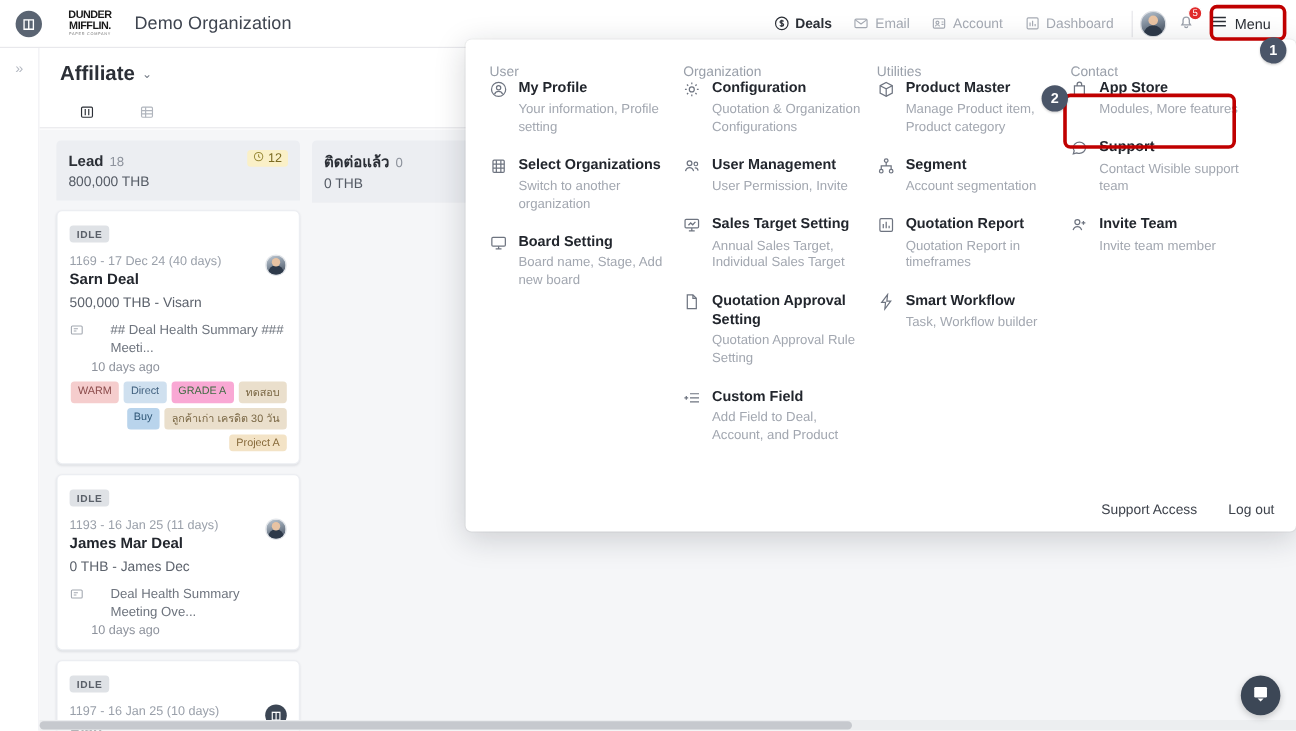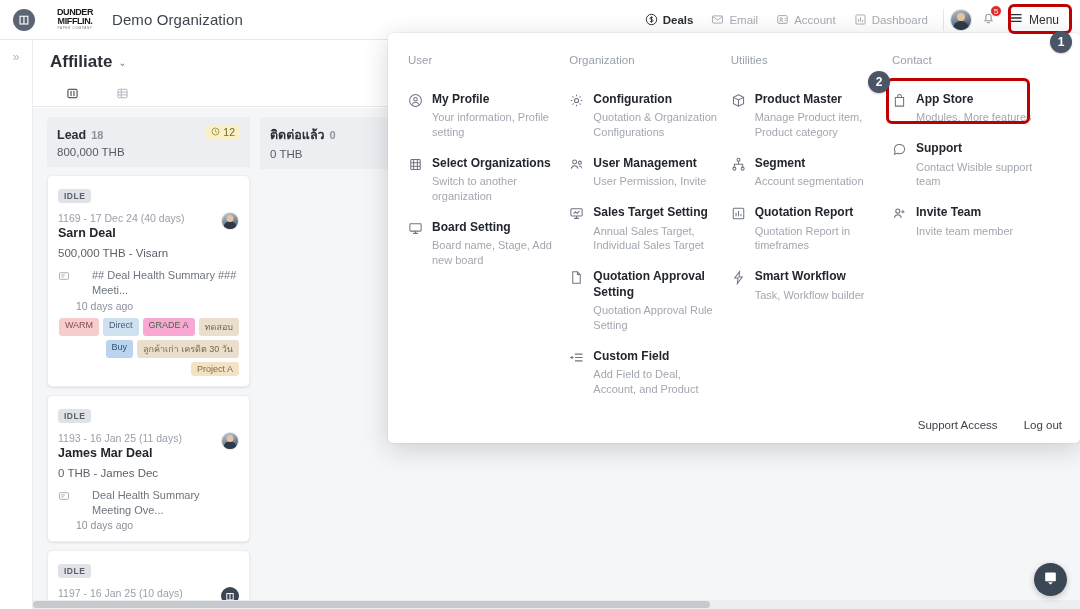--- a/index.html
+++ b/index.html
@@ -110,21 +110,21 @@
   .cols {
     position:absolute; left:0; top:68px; width:1047px; height:494px;
     background:#f5f6f8; display:flex; gap:10px; padding:9px 0 0 14px;
   }
   .col { width:203px; }
   .col-head {
     background:#eceef2; border-radius:4px 4px 0 0; padding:8px 10px 9px;
     display:flex; align-items:flex-start; justify-content:space-between;
   }
   .col-name { font-size:12.5px; font-weight:bold; color:#2b2f36; }
-  .col-count { font-size:11px; color:#8d929c; font-weight:bold; margin-left:5px; }
+  .col-count { font-size:11px; color:#8d929c; font-weight:normal; margin-left:5px; }
   .col-sum { font-size:11.5px; color:#555b65; margin-top:3px; }
   .col-chip {
     display:flex; align-items:center; gap:3px; background:#faf0c8;
     border-radius:3px; padding:1px 5px; font-size:10.5px; color:#7a6a22;
   }
   .col-body { padding-top:8px; display:flex; flex-direction:column; gap:8px; }
 
   .card {
     background:#fff; border-radius:5px; padding:9px 10px 10px;
     box-shadow:0 1px 2px rgba(22,30,45,.10); border:1px solid #eceef2;
@@ -165,21 +165,21 @@
   
   .megamenu {
     position:absolute; left:388px; top:33px; width:692px; height:410px;
     background:#fff; border-radius:5px;
     box-shadow:0 6px 26px rgba(20,26,40,.18), 0 0 0 1px rgba(0,0,0,.04);
     z-index:8; padding:21px 0 0 0;
   }
   .mm-cols { display:flex; padding:0 16px; }
   .mm-col { width:165px; padding-right:8px; }
   .mm-col:nth-child(4) { width:180px; }
-  .mm-head { font-size:11.5px; color:#9aa0aa; margin-bottom:26px; padding-left:4px; }
+  .mm-head { font-size:11.5px; color:#9aa0aa; margin-bottom:0; padding-left:4px; }
   .mm-item { display:flex; gap:9px; margin-bottom:16px; cursor:pointer; padding-left:4px; }
   .mm-ico { flex:0 0 15px; margin-top:1px; color:#6e7480; }
   .mm-ico svg { display:block; }
   .mm-title { font-size:12px; font-weight:bold; color:#22262d; line-height:1.28; }
   .mm-sub { font-size:11px; color:#a2a7b0; line-height:1.35; margin-top:3px; }
   .mm-footer {
     position:absolute; right:18px; bottom:12px; display:flex; gap:26px;
   }
   .mm-footer span { font-size:11.5px; color:#3e434c; cursor:pointer; }
   .appstore-highlight {

